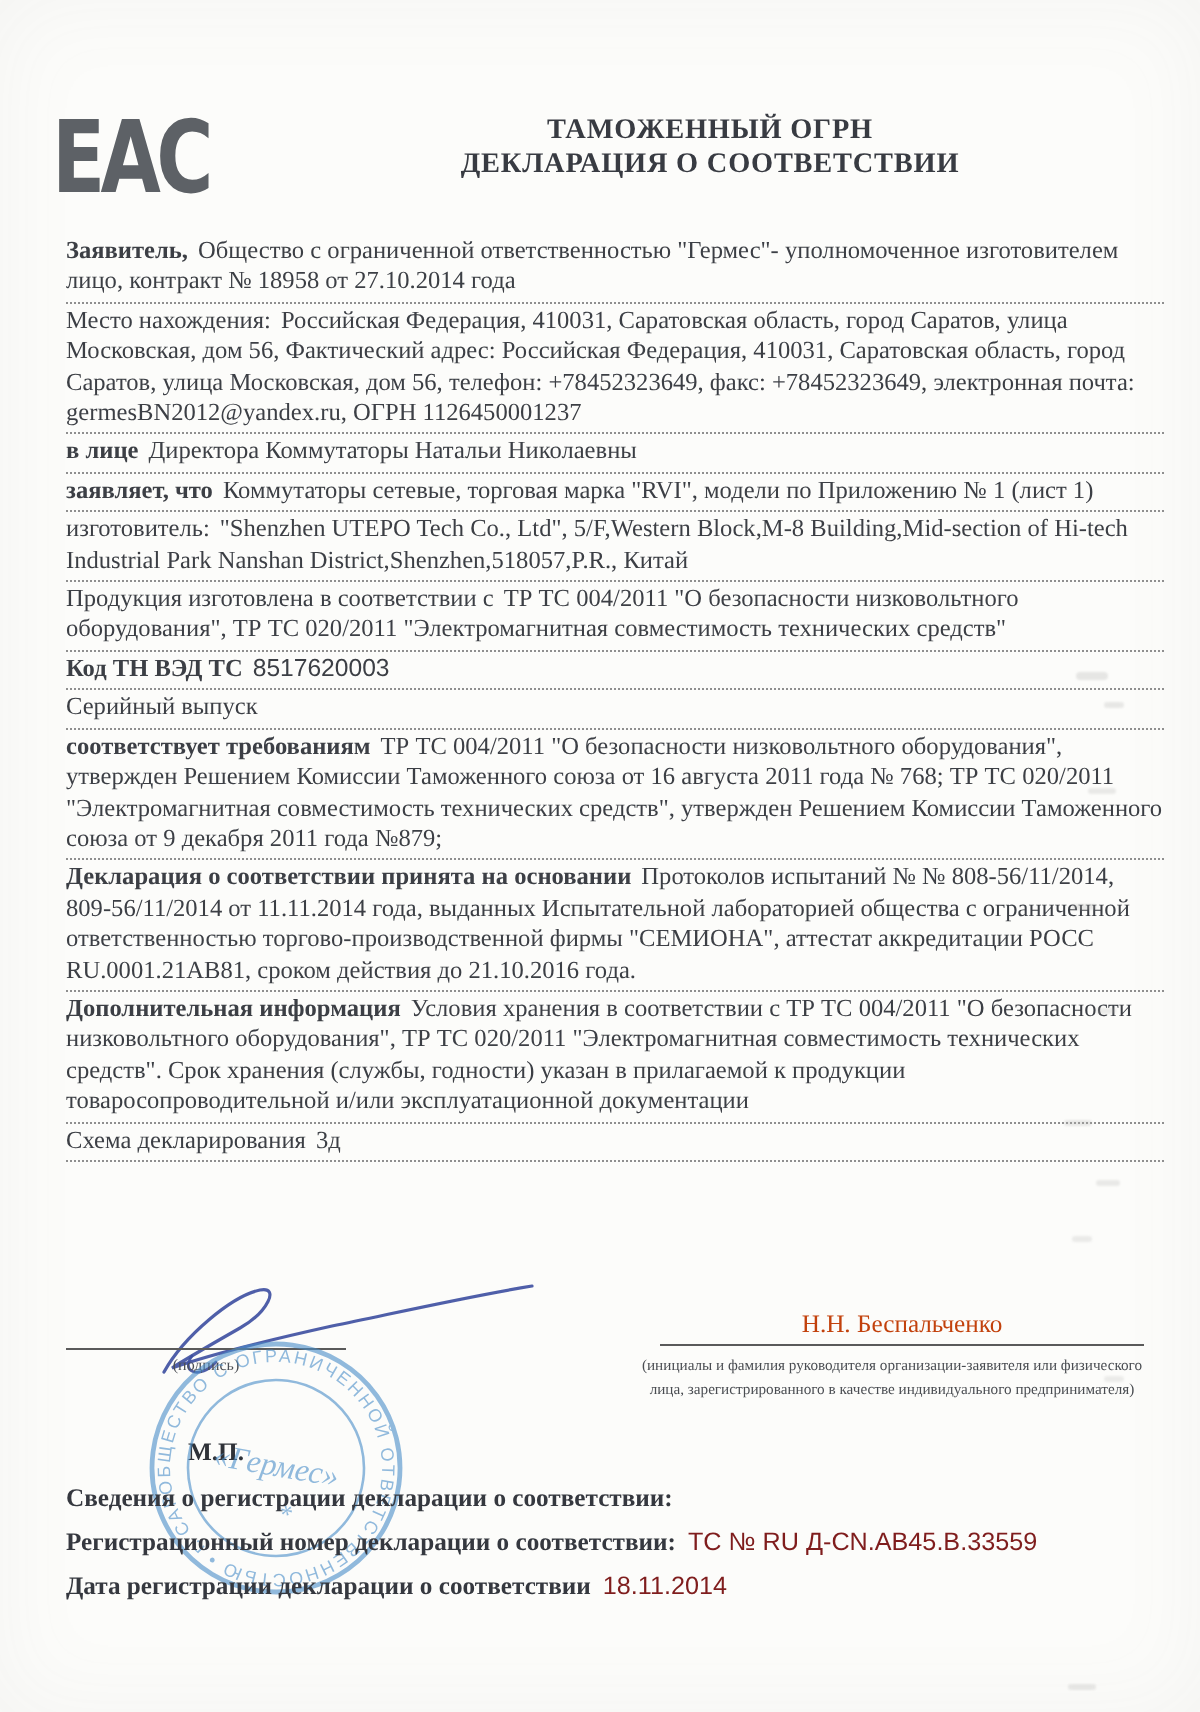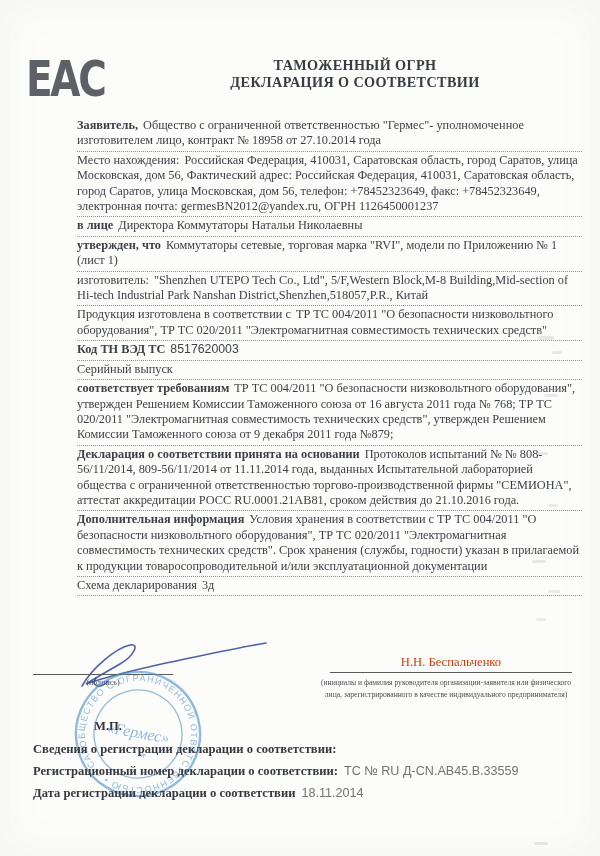--- a/index.html
+++ b/index.html
@@ -21,21 +21,21 @@
   .doc-title{
     position:absolute;left:120px;top:57px;width:470px;
     text-align:center;font-weight:bold;font-size:14.2px;line-height:17px;
     letter-spacing:0.4px;color:#383b42;
   }
   
   .fields{position:absolute;left:33px;top:118px;width:549px;}
   .field{
     margin-bottom:1px;padding-bottom:2px;
     border-bottom:1px dotted #8f8f8f;
-    font-size:12.3px;line-height:15.4px;text-align:left;margin-left:44px;
+    font-size:12.3px;line-height:15.4px;text-align:left;
   }
   .field .lbl{font-weight:bold;margin-right:5px;}
   .field.plain .lbl{font-weight:normal;}
   .sans{font-family:"Liberation Sans", sans-serif;}
   
   .validity{
     position:absolute;left:33px;top:608px;width:560px;
     font-weight:bold;font-size:12.8px;line-height:21px;color:#35383f;
   }
   .validity .sans{font-size:12.6px;}
@@ -57,21 +57,21 @@
   }
   .mp{position:absolute;left:94px;top:719px;font-size:12.6px;font-weight:bold;color:#2f3238;font-family:Liberation Serif, serif;}
   .signature-svg{position:absolute;left:70px;top:634px;width:205px;height:62px;}
   .stamp{position:absolute;left:72px;top:668px;width:132px;height:132px;opacity:0.6;transform:rotate(-14deg);}
   
   .reg{position:absolute;left:33px;width:560px;font-size:12.6px;color:#35383f;}
   .reg.h{top:742px;font-weight:bold;}
   .reg.n{top:764px;}
   .reg.d{top:786px;}
   .reg .lbl{font-weight:bold;margin-right:6px;}
-  .reg .val{font-family:"Liberation Sans", sans-serif;font-weight:normal;color:#737373;}
+  .reg .val{font-family:"Liberation Sans", sans-serif;font-weight:normal;color:#7f1d1d;}
   
   .artifact{position:absolute;background:#b4b4b2;border-radius:2px;filter:blur(0.4px);}
 </style>
 </head>
 <body>
 
 <div class="page">
 
   <div class="eac-mark">EAC</div>
   <div class="doc-title">
@@ -83,21 +83,21 @@
     <div class="field">
       <span class="lbl">Заявитель,</span><span>Общество с ограниченной ответственностью "Гермес"- уполномоченное изготовителем лицо, контракт № 18958 от 27.10.2014 года</span>
     </div>
     <div class="field plain">
       <span class="lbl">Место нахождения:</span><span>Российская Федерация, 410031, Саратовская область, город Саратов, улица Московская, дом 56, Фактический адрес: Российская Федерация, 410031, Саратовская область, город Саратов, улица Московская, дом 56, телефон: +78452323649, факс: +78452323649, электронная почта: germesBN2012@yandex.ru, ОГРН 1126450001237</span>
     </div>
     <div class="field">
       <span class="lbl">в лице</span><span>Директора Коммутаторы Натальи Николаевны</span>
     </div>
     <div class="field">
-      <span class="lbl">утвержден, что</span><span>Коммутаторы сетевые, торговая марка "RVI", модели по Приложению № 1 (лист 1)</span>
+      <span class="lbl">заявляет, что</span><span>Коммутаторы сетевые, торговая марка "RVI", модели по Приложению № 1 (лист 1)</span>
     </div>
     <div class="field plain">
       <span class="lbl">изготовитель:</span><span>"Shenzhen UTEPO Tech Co., Ltd", 5/F,Western Block,M-8 Building,Mid-section of Hi-tech Industrial Park   Nanshan District,Shenzhen,518057,P.R., Китай</span>
     </div>
     <div class="field plain">
       <span class="lbl">Продукция изготовлена в соответствии с</span><span>ТР ТС 004/2011 "О безопасности низковольтного оборудования", ТР ТС 020/2011 "Электромагнитная совместимость технических средств"</span>
     </div>
     <div class="field">
       <span class="lbl">Код ТН ВЭД ТС</span><span class="sans">8517620003</span>
     </div>

